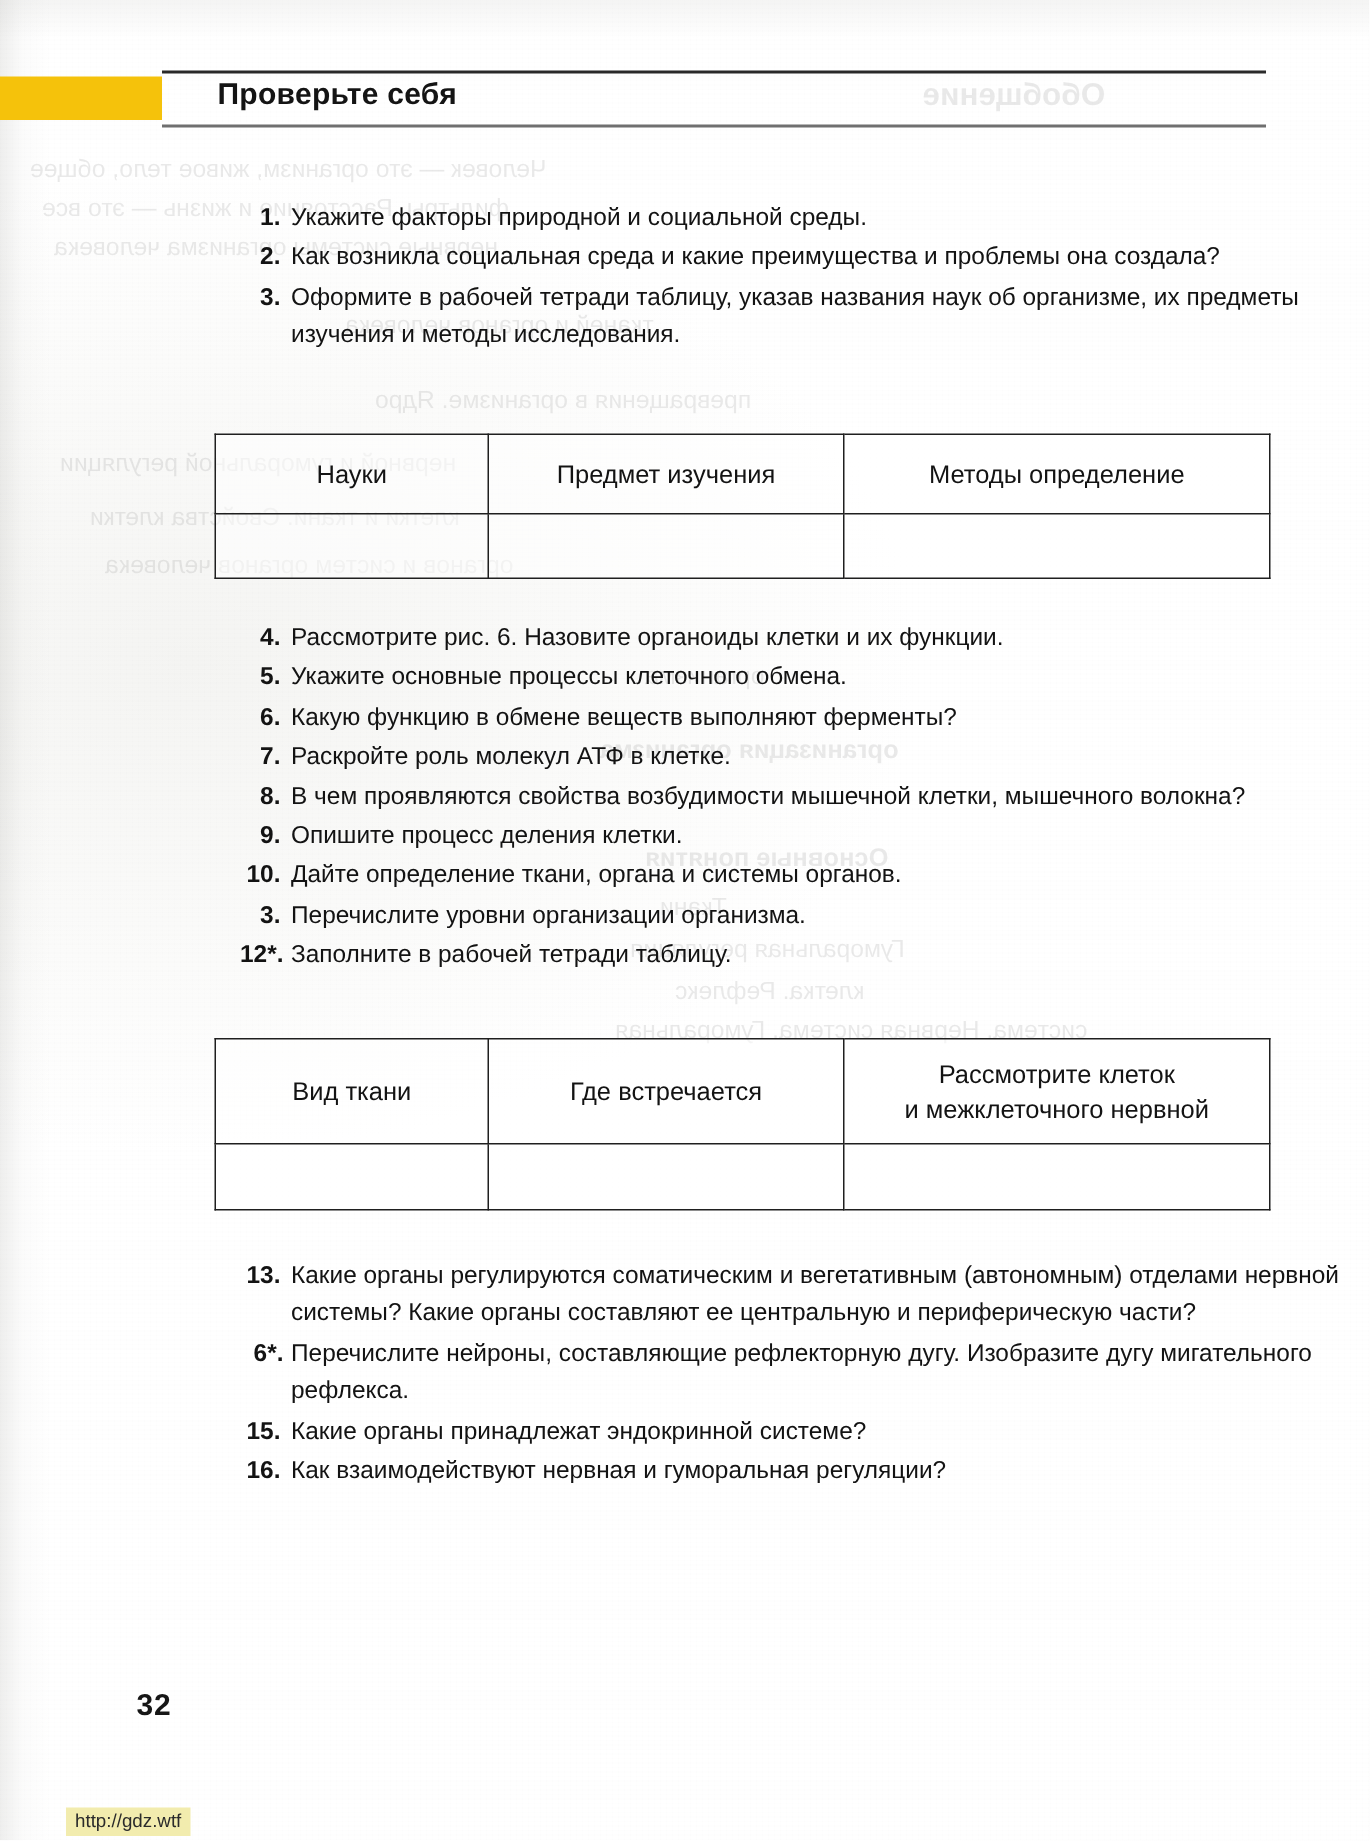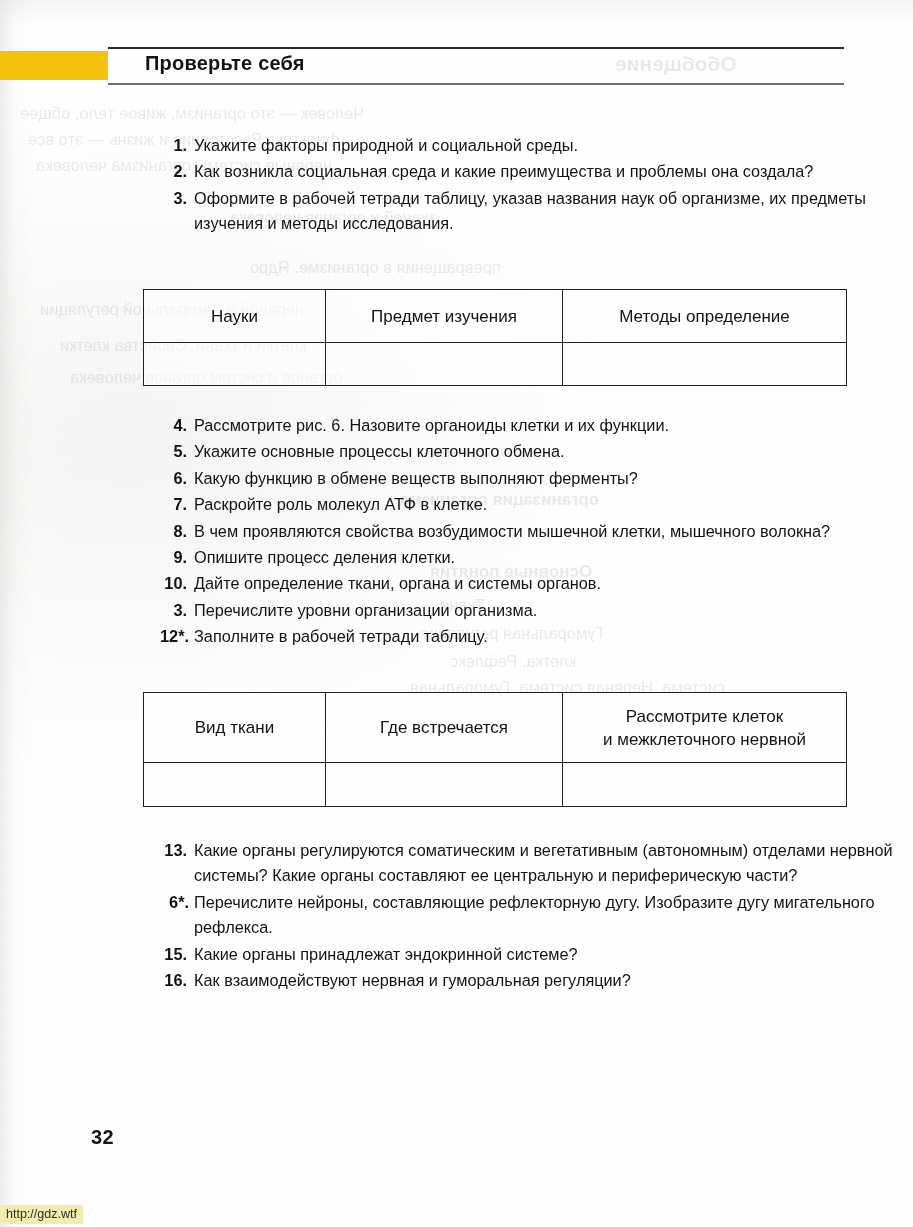--- a/index.html
+++ b/index.html
@@ -340,15 +340,15 @@
         <span class="qnum">15.</span>
         <span class="qtext">Какие органы принадлежат эндокринной системе?</span>
       </li>
       <li class="qitem">
         <span class="qnum">16.</span>
         <span class="qtext">Как взаимодействуют нервная и гуморальная регуляции?</span>
       </li>
     </ol>
 
   <div class="page-number">32</div>
-  <div class="watermark" style="background: rgb(242, 236, 174);">http://gdz.wtf</div>
+  <div class="watermark" style="background: rgb(242, 236, 174); margin-left: 44px;">http://gdz.wtf</div>
 
 </div>
 
 </body></html>

